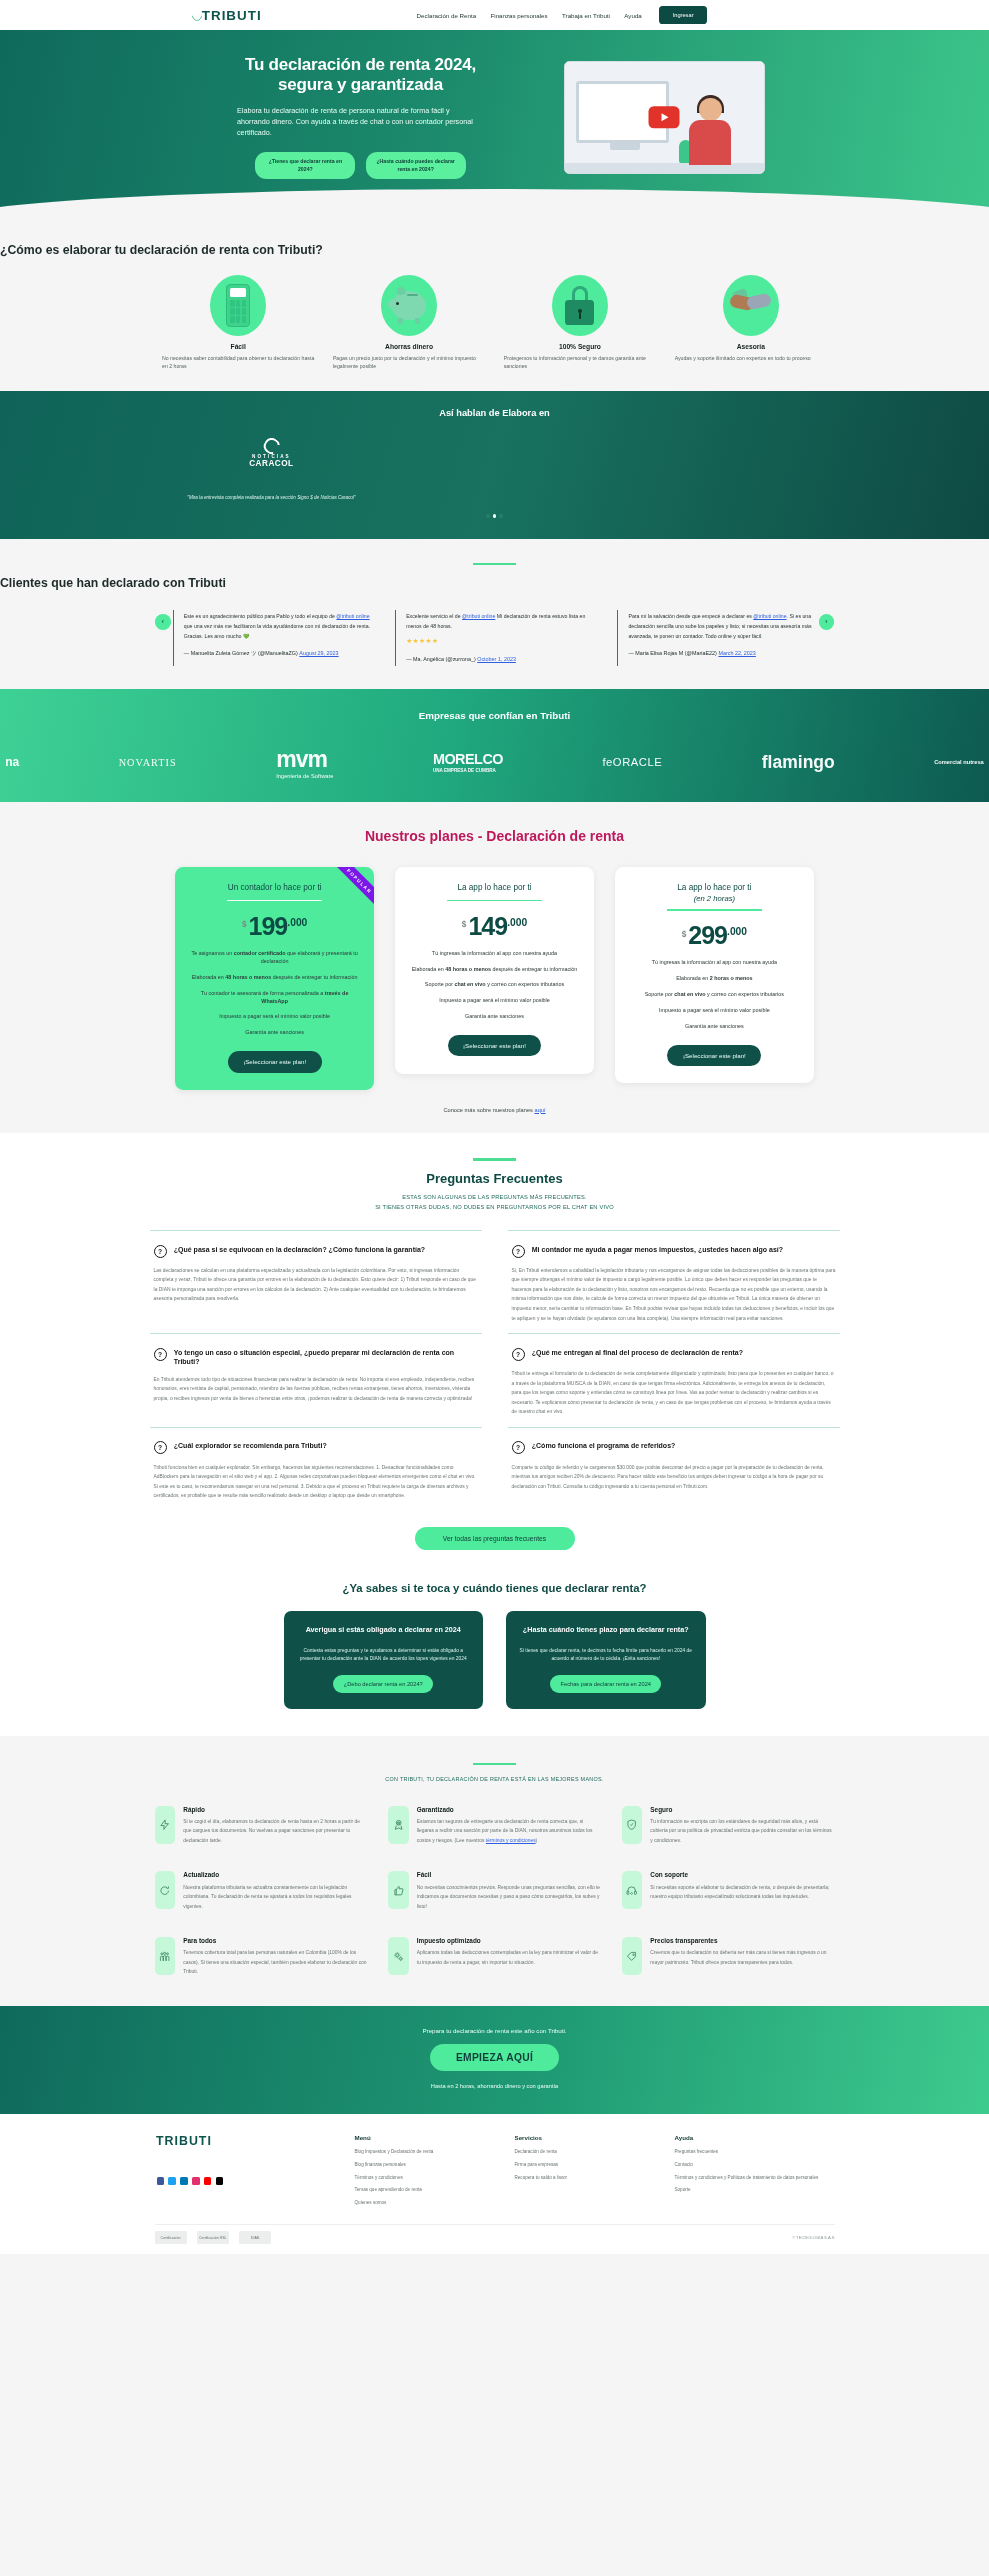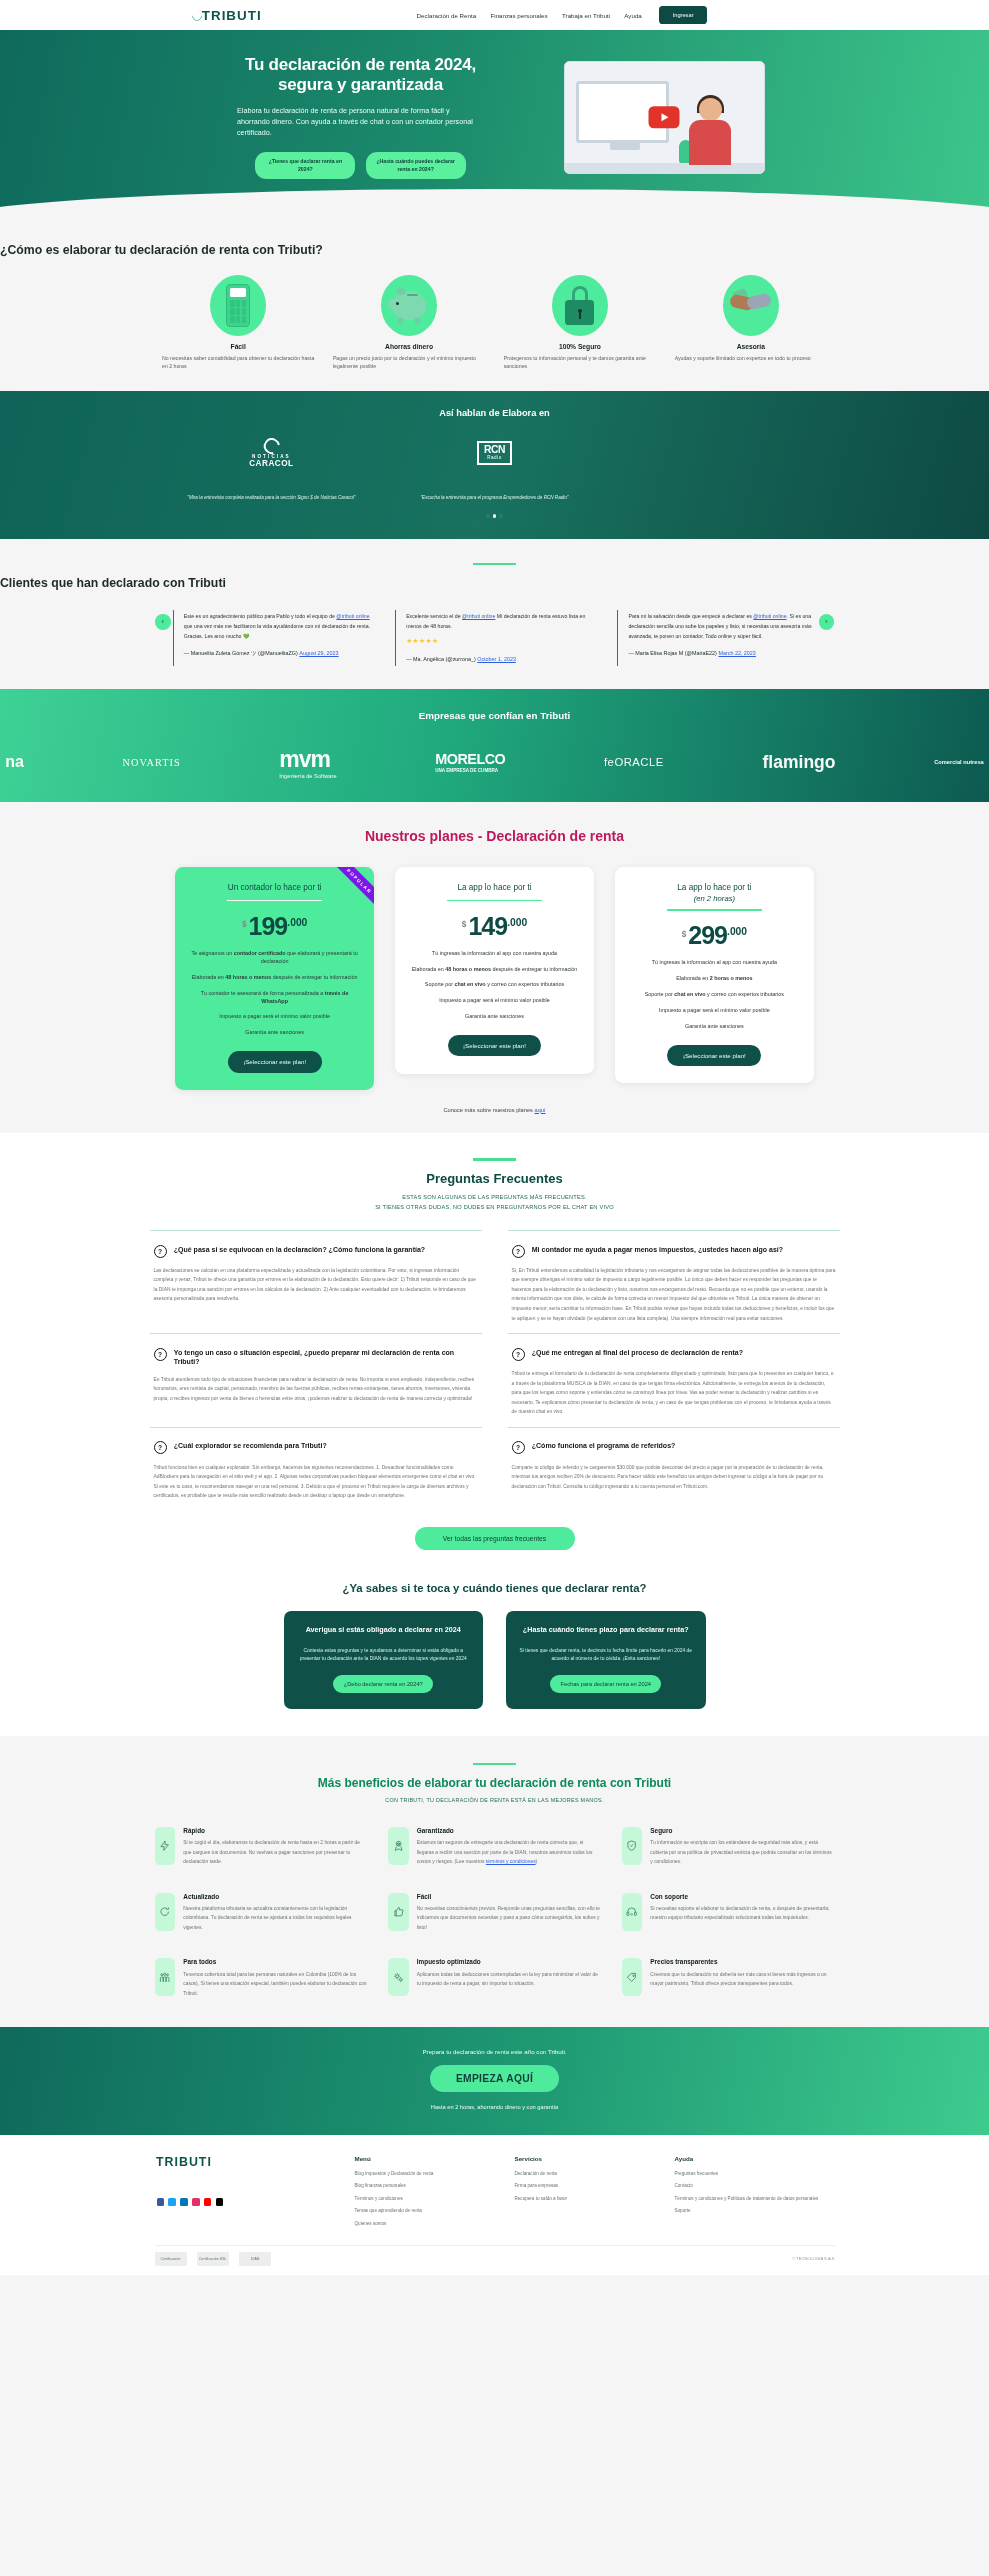--- a/index.html
+++ b/index.html
@@ -100,21 +100,21 @@
   .brands{display:flex;align-items:center;justify-content:space-between;margin-top:25px;padding:0 5.2px;color:#fff}
   .brand{opacity:.96;font-weight:bold;white-space:nowrap}
   .b-novartis{font-size:10.3px;font-family:"Liberation Serif",serif;letter-spacing:1px;font-weight:normal}
   .b-mvm{font-size:23px;letter-spacing:-1px}
   .b-mvm small{display:block;font-size:5.7px;letter-spacing:0;font-weight:normal;text-align:right}
   .b-morelco{font-size:14.4px;letter-spacing:-0.5px;text-align:left}
   .b-morelco small{display:block;font-size:4.6px;letter-spacing:0;margin-top:1px}
   .b-feoracle{font-size:11.3px;letter-spacing:0.5px;font-weight:normal}
   .b-flamingo{font-size:17.5px}
   .b-nutresa{font-size:5.7px;text-align:center;line-height:1.2}
-  .b-frag{font-size:16px}
+  .b-frag{font-size:12px}
 
   
   .plans{background:#f4f5f4;padding:26px 0 20.6px}
   .plans h2{text-align:center;font-size:14px;color:#be185d;font-weight:bold}
   .plan-grid{width:639px;margin:23px auto 0;display:grid;grid-template-columns:repeat(3,1fr);gap:20.6px;align-items:start}
   .plan{background:#fff;border-radius:8.2px;padding:16.5px 14.4px 17.5px;box-shadow:0 1.5px 7.2px rgba(0,0,0,.07);text-align:center;position:relative;overflow:hidden}
   .plan.hl{background:#4eeb9c}
   .plan h3{font-size:8.2px;font-weight:normal;color:#0d4a43;line-height:1.25}
   .plan h3 em{display:block;font-style:italic;font-size:7.7px}
   .plan .divider{width:95px;height:1.5px;background:#4eeb9c;margin:6.2px auto 0}
@@ -296,26 +296,20 @@
       <div class="media-item">
         <div class="media-logo">
           <div class="logo-caracol">
               <div class="swirl"></div>
               <span class="c1">NOTICIAS</span>
               <span class="c2">CARACOL</span>
             </div>
         </div>
         <p>"Mira la entrevista completa realizada para la sección Signo $ de Noticias Caracol"</p>
       </div>
-      <div class="media-item">
-        <div class="media-logo">
-          <div class="logo-rcn">RCN<small>Radio</small></div>
-        </div>
-        <p>"Escucha la entrevista para el programa Emprendedores de RCN Radio"</p>
-      </div>
     </div>
     <div class="dots">
       <i></i>
       <i class="on"></i>
       <i></i>
     </div>
   </section>
 
   <section class="testi">
     <div class="rule"></div>
@@ -481,21 +475,20 @@
       <div class="dcard">
         <h4>¿Hasta cuándo tienes plazo para declarar renta?</h4>
         <p>Si tienes que declarar renta, te decimos tu fecha límite para hacerlo en 2024 de acuerdo al número de tu cédula. ¡Evita sanciones!</p>
         <button>Fechas para declarar renta en 2024</button>
       </div>
     </div>
   </section>
 
   <section class="benefits">
     <div class="rule"></div>
-    <h2>Más beneficios de elaborar tu declaración de renta con Tributi</h2>
     <div class="sub">CON TRIBUTI, TU DECLARACIÓN DE RENTA ESTÁ EN LAS MEJORES MANOS.</div>
     <div class="ben-grid">
 
       <div class="ben">
         <div class="ben-ico">
             <svg viewBox="0 0 24 24">
               <polygon points="13,2 4,14 11,14 10,22 20,10 13,10"></polygon>
             </svg>
           </div>
         <div>

